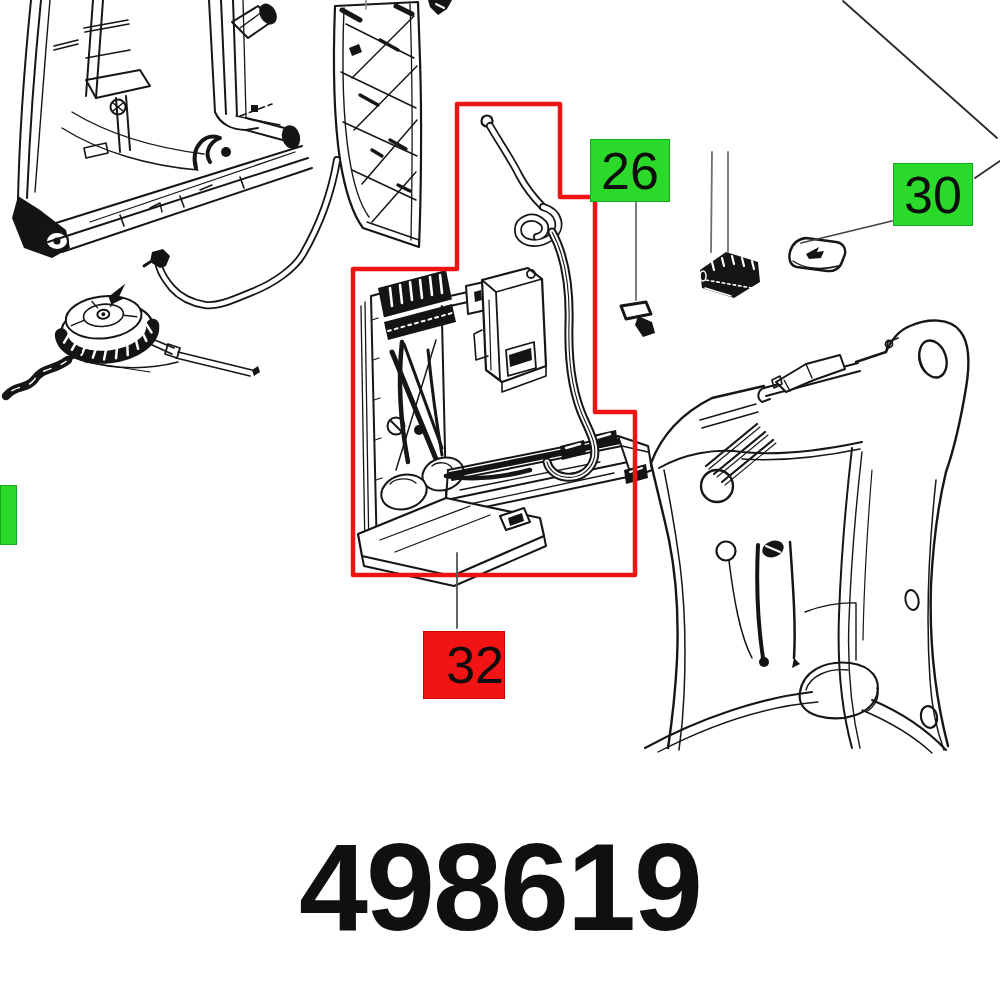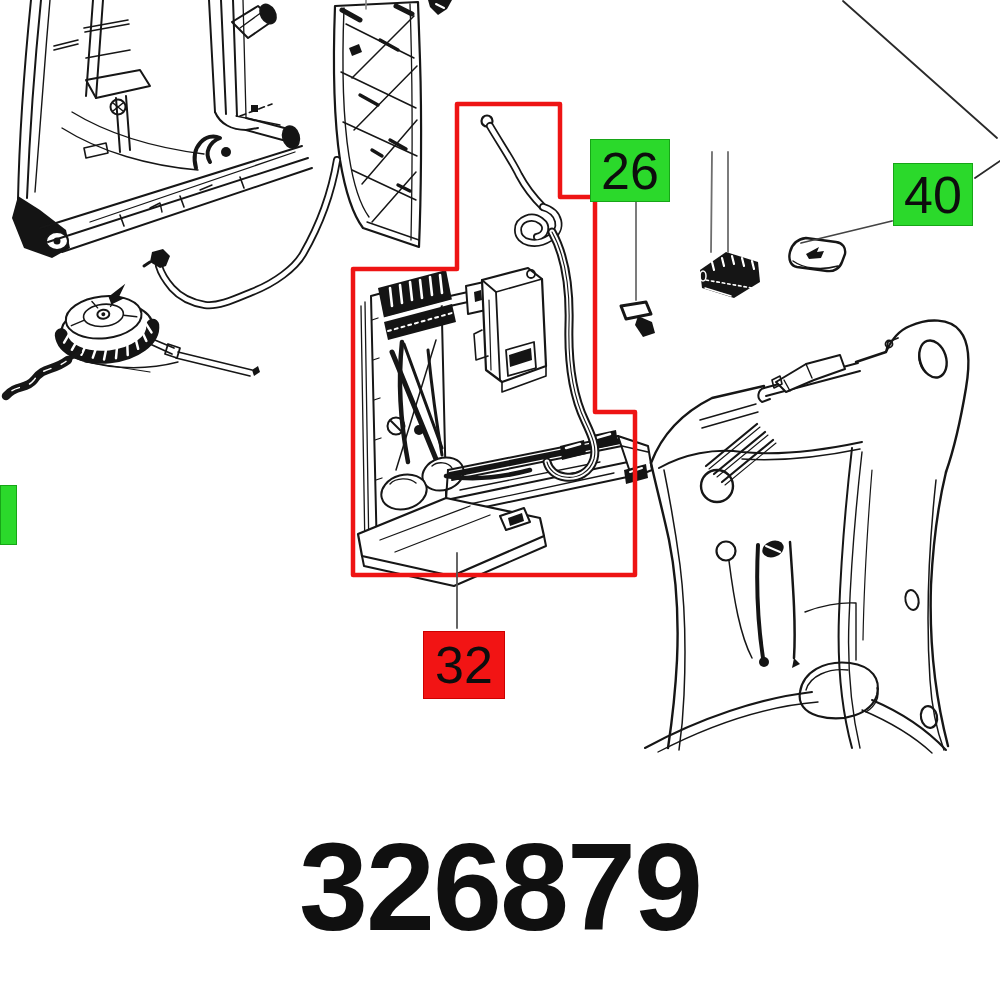--- a/index.html
+++ b/index.html
@@ -7,21 +7,21 @@
          font-family:"Liberation Sans",sans-serif;}
   #art{position:absolute;left:0;top:0;width:1000px;height:1000px;}
   .callout{position:absolute;display:flex;align-items:center;justify-content:center;
            font-family:"Liberation Sans",sans-serif;font-size:52px;color:#0d0d0d;
            line-height:1;user-select:none;}
   .callout.green{background:#2bd92b;border:1px solid #17a517;}
   .callout.red{background:#f21414;border:1px solid #c00;}
   #callout-26{left:590px;top:139px;width:78px;height:61px;}
   #callout-29{left:675px;top:88px;width:76px;height:62px;}
   #callout-30{left:893px;top:163px;width:78px;height:61px;}
-  #callout-32{left:423px;top:631px;width:80px;height:66px;}
+  #callout-32{left:423px;top:631px;width:80px;height:66px;justify-content:flex-end;}
   #callout-edge{left:0;top:485px;width:15px;height:58px;overflow:hidden;justify-content:flex-start;}
   #callout-edge span{display:inline-block;margin-left:-26px;font-size:48px;}
   #part-number{position:absolute;left:0;top:816px;width:1000px;text-align:center;
                font-size:124px;font-weight:bold;letter-spacing:-2px;color:#101010;}
 </style>
 </head>
 <body>
 
 <div id="stage">
 
@@ -272,24 +272,24 @@
   <g stroke="#2a2a2a" stroke-width="1.8">
     <path d="M843,1 L997,138"></path>
     <path d="M975,178 L1000,161"></path>
   </g>
 </svg>
 
   <div class="callout green" id="callout-26">
     <span>26</span>
   </div>
   <div class="callout green" id="callout-30">
-    <span>40</span>
+    <span>30</span>
   </div>
   <div class="callout red" id="callout-32">
     <span>32</span>
   </div>
   <div class="callout green" id="callout-edge">
     <span>3</span>
   </div>
 
-  <div id="part-number">326879</div>
+  <div id="part-number">498619</div>
 
 </div>
 
 </body></html>

